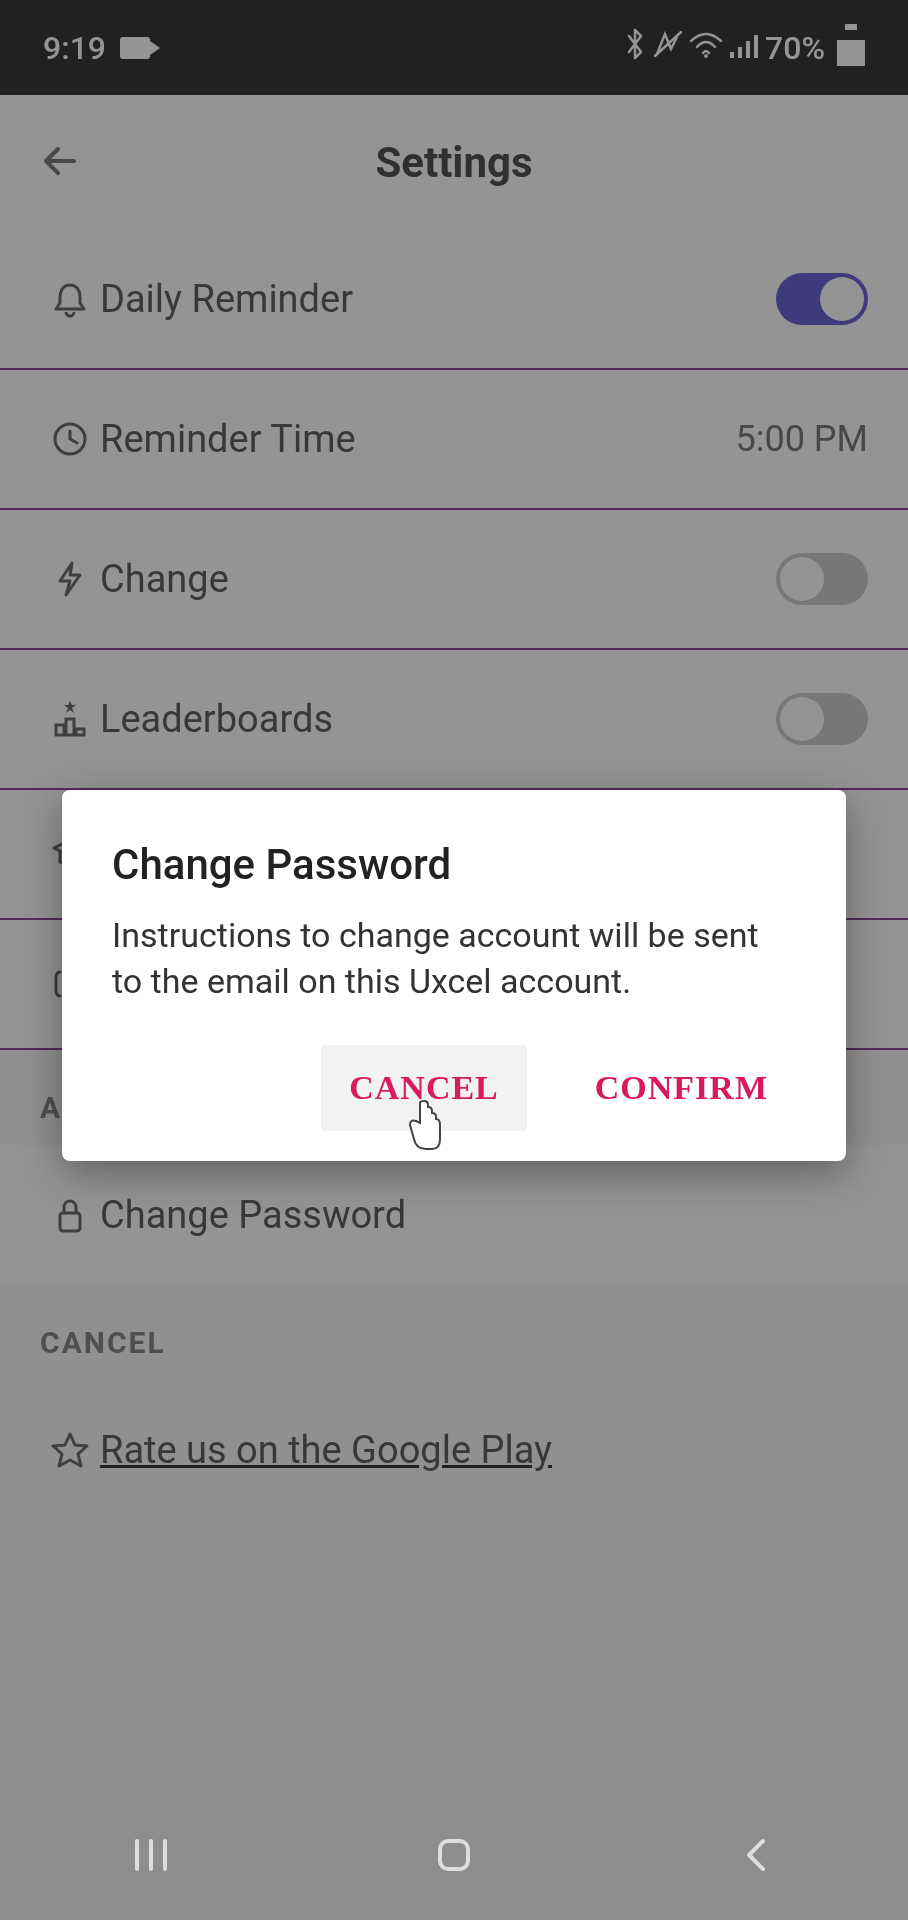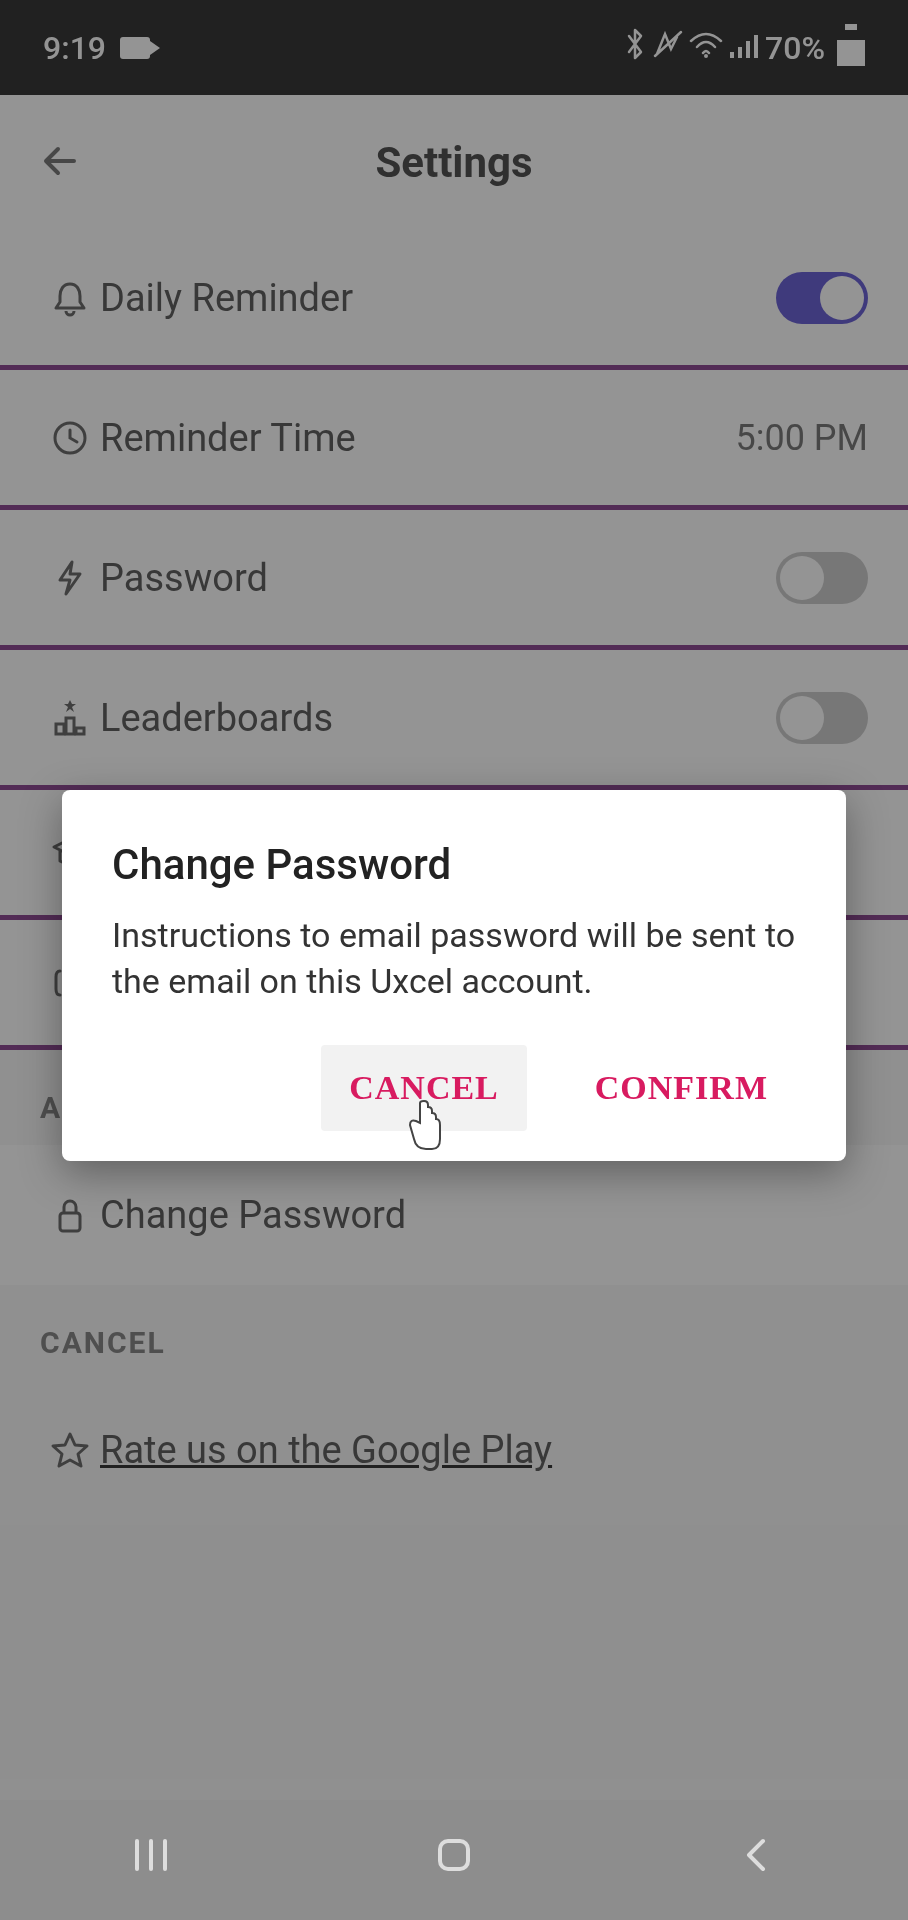--- a/index.html
+++ b/index.html
@@ -74,21 +74,21 @@
     top: 230px;
     left: 0; right: 0; bottom: 120px;
     background: #f5f5f5;
   }
   .row {
     background: #fff;
     display: flex;
     align-items: center;
     padding: 0 40px;
     height: 140px;
-    border-bottom: 5px solid #701a75;
+    border-bottom: 2px solid #701a75;
   }
   .row .icon-slot {
     width: 60px;
     display: flex;
     justify-content: center;
   }
   .row-label {
     font-size: 38px;
     color: #333;
     flex: 1;
@@ -262,21 +262,21 @@
     <span class="row-label">Reminder Time</span>
     <span class="row-value">5:00 PM</span>
   </div>
 
   <div class="row">
     <span class="icon-slot">
       <svg width="40" height="40" viewBox="0 0 40 40">
           <path d="M22 4 L10 22 H20 L16 36 L30 16 H20 Z" stroke="#444" stroke-width="3" fill="none" stroke-linejoin="round"></path>
         </svg>
     </span>
-    <span class="row-label">Password</span>
+    <span class="row-label">Change</span>
     <span class="toggle off">
         <span class="toggle-knob"></span>
       </span>
   </div>
 
   <div class="row">
     <span class="icon-slot">
       <svg width="40" height="40" viewBox="0 0 40 40">
           <path d="M18 6 L20 2 L22 6 L26 6 L22 9 L24 14 L20 11 L16 14 L18 9 L14 6 Z" fill="#444"></path>
           <rect x="6" y="26" width="8" height="10" stroke="#444" stroke-width="3" fill="none"></rect>
@@ -330,21 +330,21 @@
     </span>
     <span class="row-label">Rate us on the Google Play</span>
   </div>
 
 </div>
 
 <div class="overlay"></div>
 
 <div class="dialog">
   <div class="dialog-title">Change Password</div>
-  <div class="dialog-body">Instructions to email password will be sent to the email on this Uxcel account.</div>
+  <div class="dialog-body">Instructions to change account will be sent to the email on this Uxcel account.</div>
   <div class="dialog-actions">
     <div class="dialog-btn highlight">
       <span>CANCEL</span>
       <span class="cursor-hand">
         <svg width="44" height="54" viewBox="0 0 44 54">
             <path d="M18 4 V24 L14 22 Q8 20 8 26 L12 40 Q14 50 24 50 H30 Q38 50 38 40 V26 Q38 20 34 20 V18 Q34 14 30 14 V12 Q30 8 26 8 V6 Q26 2 22 2 Q18 2 18 4 Z" fill="#fff" stroke="#444" stroke-width="2"></path>
           </svg>
       </span>
     </div>
     <div class="dialog-btn">CONFIRM</div>

